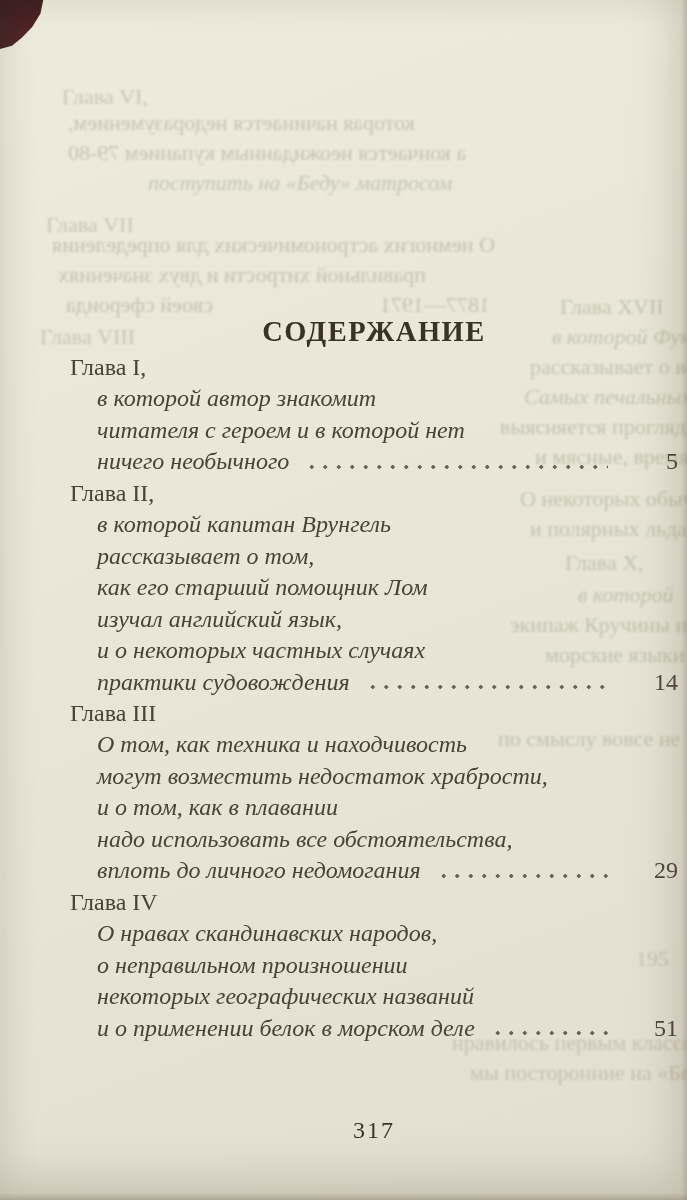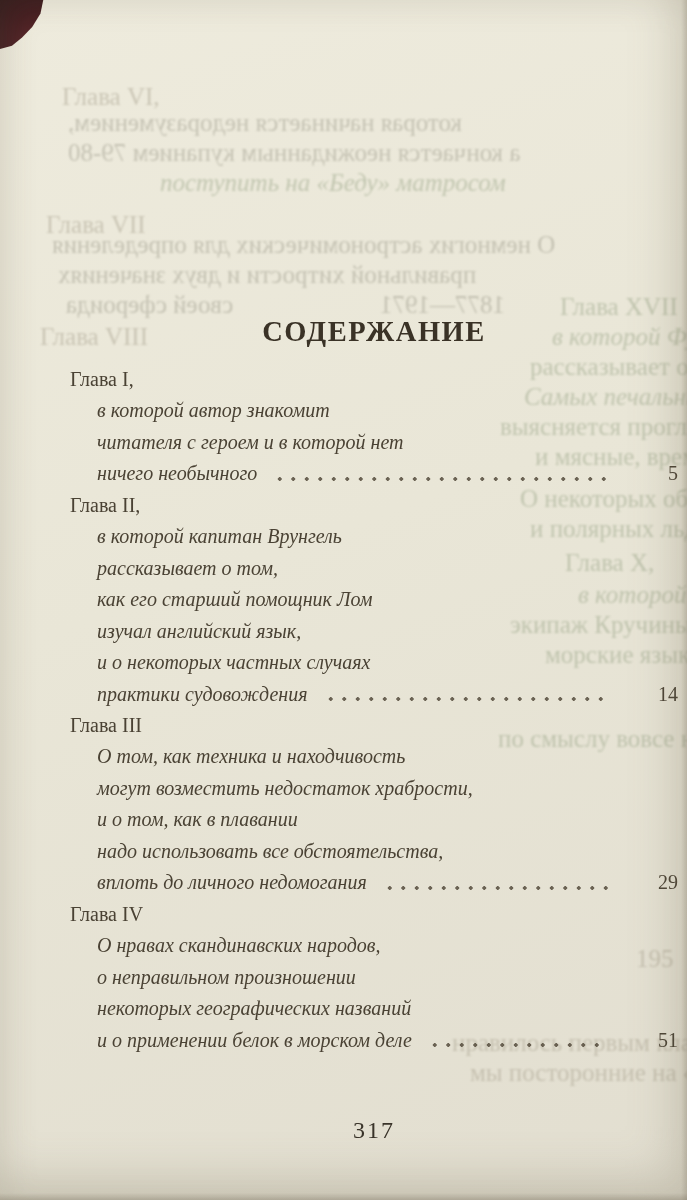--- a/index.html
+++ b/index.html
@@ -26,37 +26,37 @@
   .corner{
     position:absolute;top:0;left:0;width:46px;height:52px;
     background:radial-gradient(circle at 88% 88%, #6a3136 0%, var(--corner) 45%, #2a1113 100%);
     clip-path:polygon(0 0,94% 0,88% 26%,70% 52%,48% 72%,26% 88%,0 94%);
     filter:blur(.4px);
   }
   
   .ghost-layer{position:absolute;inset:0;pointer-events:none;}
   .ghost{
     position:absolute;white-space:nowrap;display:inline-block;
-    font-size:25px;line-height:26px;filter:blur(.9px);
+    font-size:22px;line-height:26px;filter:blur(.9px);
   }
   .g-dark{color:#8a8878;opacity:.40;}
   .g-green{color:#95a183;opacity:.48;}
   .g-warm{color:#a29b88;opacity:.46;}
   .gi{font-style:italic;}
   .gm{transform:scaleX(-1);}
   
   .title{
     position:absolute;left:70px;width:608px;top:316px;margin:0;
     text-align:center;font-size:28.5px;font-weight:bold;
     letter-spacing:1.5px;color:var(--title-ink);
   }
   
   .toc{
-    position:absolute;left:70px;width:608px;top:364px;
-    font-size:20px;line-height:31.45px;color:var(--ink);
+    position:absolute;left:70px;width:608px;top:352px;
+    font-size:24px;line-height:31.45px;color:var(--ink);
   }
   .chapter{font-style:normal;}
   .cont{padding-left:27px;font-style:italic;}
   .leader-row{display:flex;align-items:baseline;padding-left:27px;}
   .leader-text{font-style:italic;white-space:nowrap;text-align:right;}
   .dots{
     flex:1;height:10px;align-self:flex-end;margin:0 24px 6px 16px;
     background-image:radial-gradient(circle at center, rgba(85,76,61,.85) 1.6px, transparent 2.0px);
     background-size:13.5px 10px;background-repeat:repeat-x;
     min-width:14px;
@@ -83,21 +83,21 @@
 </style>
 </head>
 <body>
 
 <div class="photo">
 
   <div class="ghost-layer">
       <span class="ghost g-warm" style="left: 62px; top: 84px;">Глава VI,</span>
       <span class="ghost g-dark gm" style="left: 68px; top: 110px;">которая начинается недоразумением,</span>
       <span class="ghost g-dark gm" style="left: 68px; top: 140px;">а кончается неожиданным купанием   79-80</span>
-      <span class="ghost g-green gi" style="left: 160px; top: 170px;">поступить на «Беду» матросом</span>
+      <span class="ghost g-green gi" style="left: 148px; top: 170px;">поступить на «Беду» матросом</span>
       <span class="ghost g-warm" style="left: 46px; top: 212px;">Глава VII</span>
       <span class="ghost g-dark gm" style="left: 52px; top: 232px;">О немногих астрономических для определения</span>
       <span class="ghost g-dark gm" style="left: 58px; top: 262px;">правильной хитрости и двух значениях</span>
       <span class="ghost g-dark gm" style="left: 66px; top: 292px;">своей сфероида</span>
       <span class="ghost g-dark gm" style="left: 380px; top: 292px;">1877—1971</span>
       <span class="ghost g-warm" style="left: 40px; top: 324px;">Глава VIII</span>
       <span class="ghost g-green" style="left: 560px; top: 294px;">Глава XVII</span>
       <span class="ghost g-green gi" style="left: 552px; top: 324px;">в которой Фукс</span>
       <span class="ghost g-green" style="left: 530px; top: 354px;">рассказывает о воз</span>
       <span class="ghost g-green gi" style="left: 524px; top: 384px;">Самых печальных</span>

